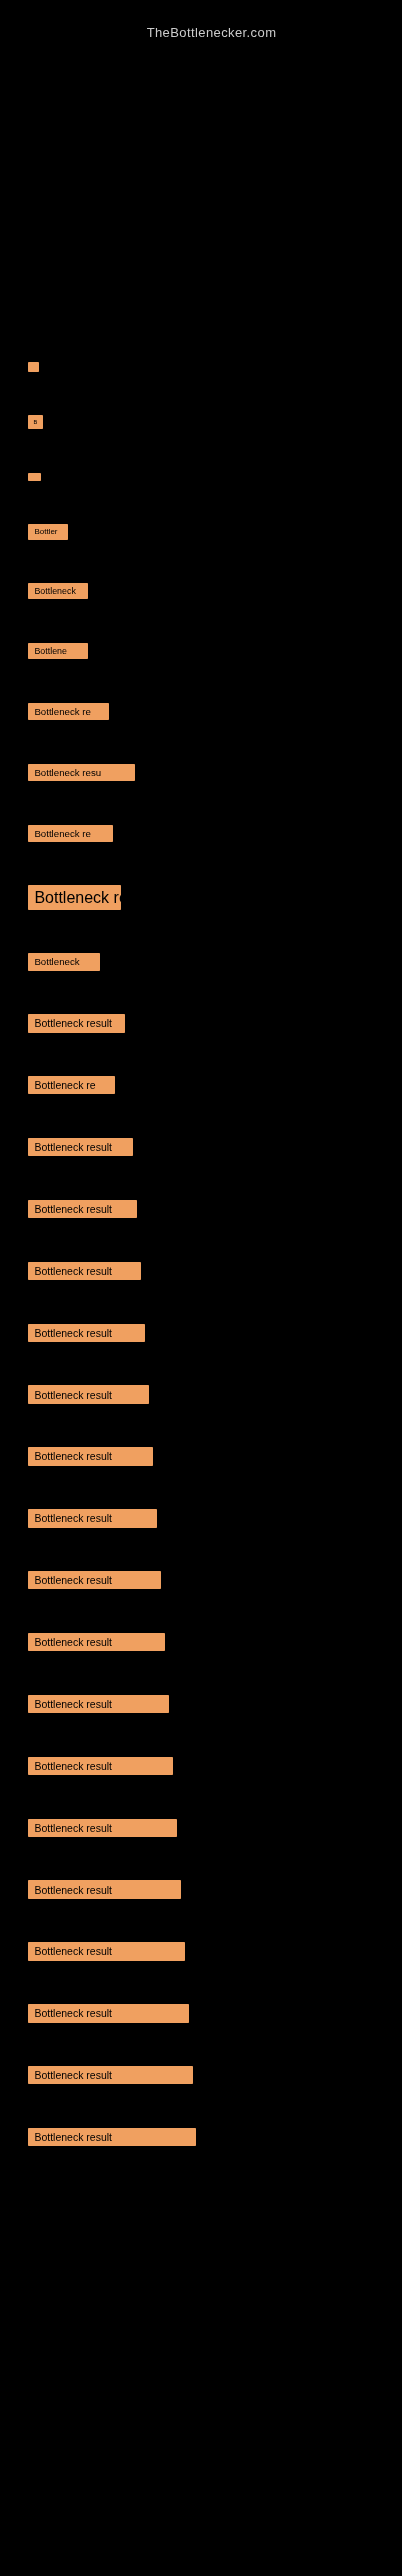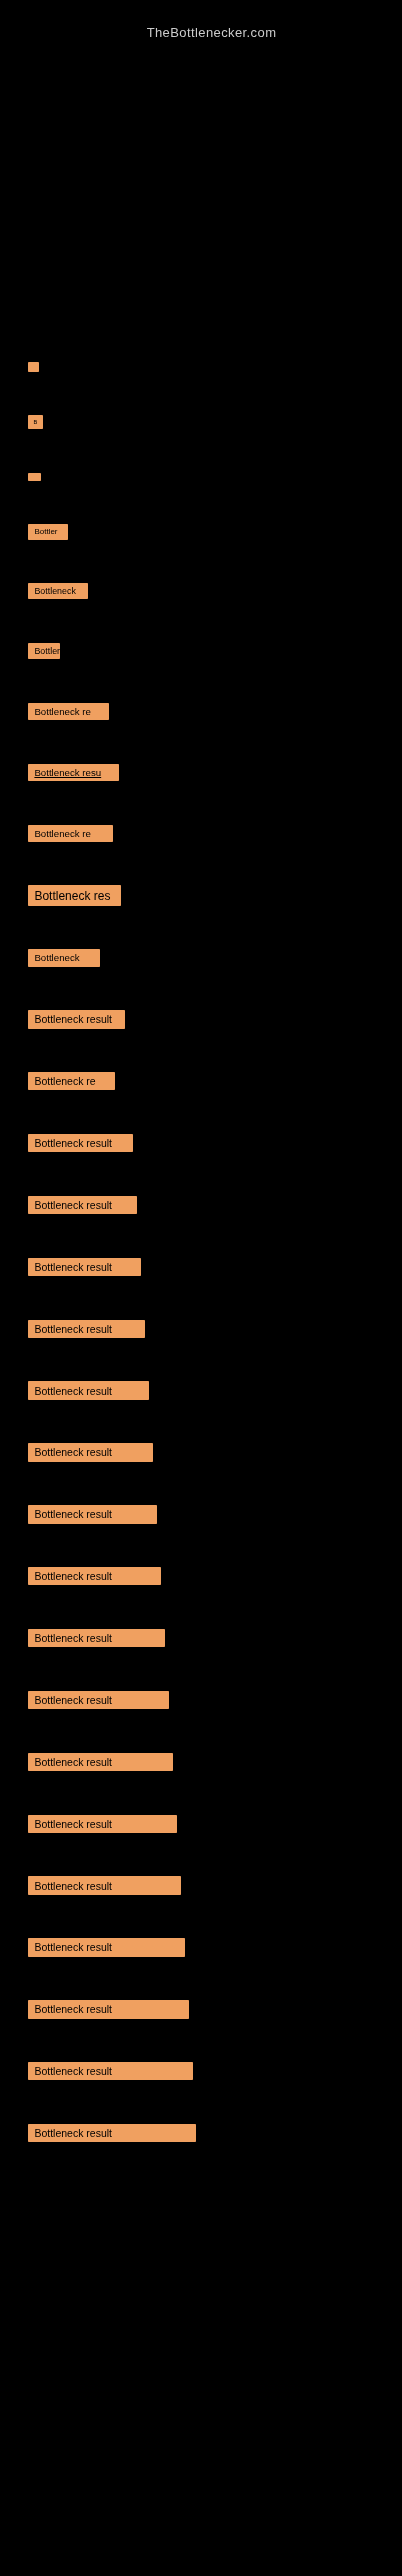--- a/index.html
+++ b/index.html
@@ -43,25 +43,25 @@
       white-space: nowrap;
       border-radius: 0.8px;
     }
 
     
     .item-1  { width: 11.3px;  font-size: 0px; padding: 4.8px 5.6px; }
     .item-2  { width: 14.5px;  font-size: 5.6px; padding: 4px 5.6px; }
     .item-3  { width: 13px;  font-size: 0px; padding: 4px 5.6px; }
     .item-4  { width: 40px;  font-size: 8px; }
     .item-5  { width: 60px;  font-size: 8.9px; }
-    .item-6  { width: 32px;  font-size: 8.9px; }
+    .item-6  { width: 60px;  font-size: 8.9px; }
     .item-7  { width: 81px; font-size: 9.7px; }
-    .item-8  { width: 91px; font-size: 9.7px; text-decoration: underline; }
+    .item-8  { width: 107px; font-size: 9.7px; }
     .item-9  { width: 85px; font-size: 9.7px; }
-    .item-10 { width: 93px; font-size: 12px; }
+    .item-10 { width: 93px; font-size: 16px; }
     .item-11 { width: 72px;  font-size: 9.7px; }
     .item-12 { width: 97px; font-size: 10.5px; }
     .item-13 { width: 87px; font-size: 10.5px; }
     .item-14 { width: 105px; font-size: 10.5px; }
     .item-15 { width: 109px; font-size: 10.5px; }
     .item-16 { width: 113px; font-size: 10.5px; }
     .item-17 { width: 117px; font-size: 10.5px; }
     .item-18 { width: 121px; font-size: 10.5px; }
     .item-19 { width: 125px; font-size: 10.5px; }
     .item-20 { width: 129px; font-size: 10.5px; }

